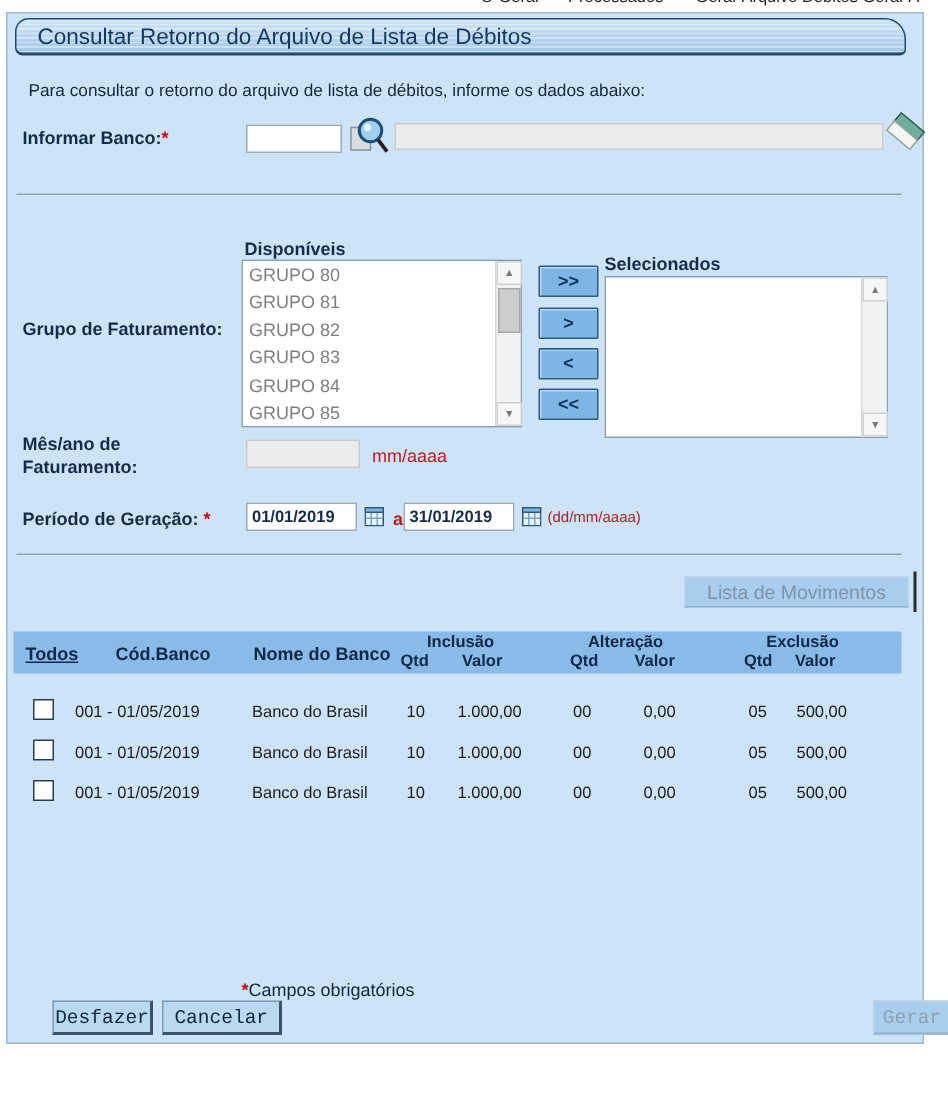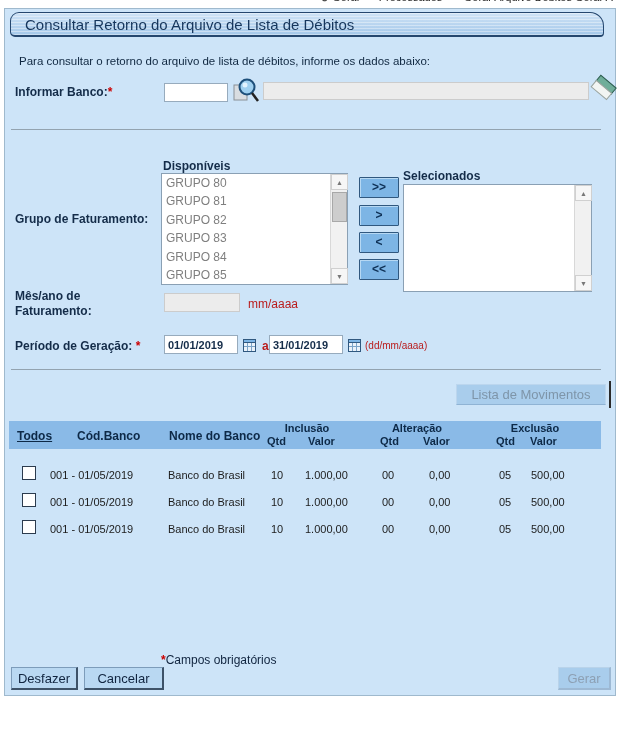--- a/index.html
+++ b/index.html
@@ -70,21 +70,21 @@
 
   .trow { position:absolute; left:4px; width:592px; height:27px; }
   .trow span { position:absolute; top:8px; font-size:11px; color:#1c1c1c; white-space:nowrap; }
   .cbx { position:absolute; left:13px; top:5px; width:14px; height:14px; background:#ffffff;
          border:1.5px solid #2b3b4e; cursor:pointer; }
 
   
   .reqnote { position:absolute; left:156px; top:644px; font-size:12px; color:#10243f; }
   .fbtn { position:absolute; top:658px; height:23px; background:#b9d8f2; color:#10243f;
           border:1px solid #7d9cba; border-right:2px solid #3d5268; border-bottom:2px solid #3d5268;
-          font-family:Liberation Sans, sans-serif; font-size:13px; text-align:center; cursor:pointer; }
+          font-family:Liberation Mono, monospace; font-size:13px; text-align:center; cursor:pointer;margin-left:24px; }
   .fbtn.disabled { background:#a9cdec; color:#8da0b4; border:1px solid #b9d3ea; border-bottom:2px solid #9db9d4;
                    border-right:2px solid #9db9d4; cursor:default; }
 </style>
 </head>
 <body>
 
 <div id="app">
 
   <div class="topstrip">
     <span>⊙ Gerar      Processados       Gerar Arquivo Débitos Gerar A</span>

